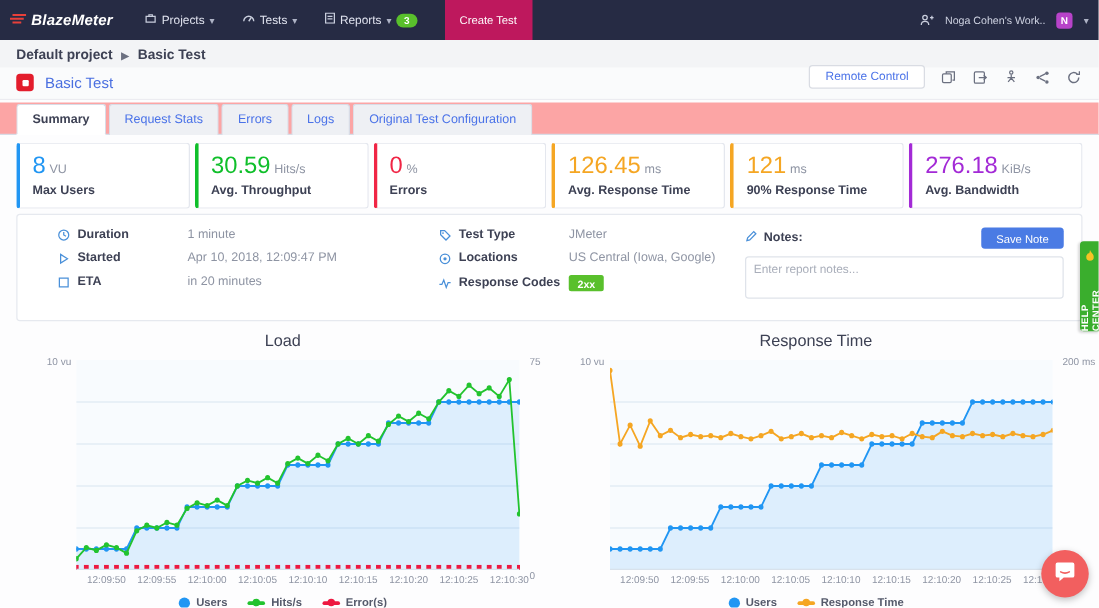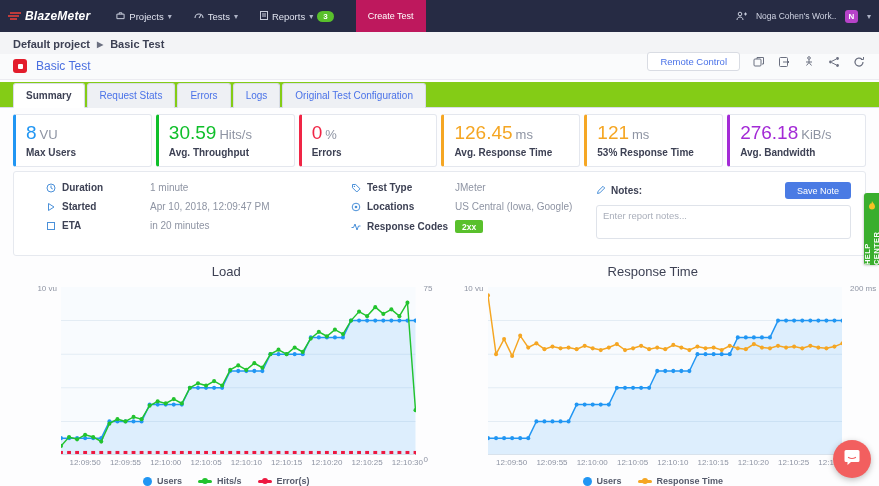--- a/index.html
+++ b/index.html
@@ -25,30 +25,30 @@
   .crumb-sep { font-size:8px; color:#6b7080; }
   .title-row { display:flex; align-items:center; gap:9px; padding:5px 0 6px 13px; background:#fafbfc; }
   .stop-btn { width:14px; height:14px; background:#e31d2c; border-radius:3px; display:flex; align-items:center; justify-content:center; cursor:pointer; }
   .stop-btn .inner { width:5px; height:5px; background:#fff; border-radius:1px; }
   .test-title { color:#4a6fe0; font-size:12px; }
   .header-actions { position:absolute; top:20px; right:14px; display:flex; align-items:center; gap:13px; }
   .remote-btn { background:#fff; border:1px solid #d9dce3; color:#4a72e8; font-size:9.5px; padding:3px 12px; border-radius:3px; cursor:pointer; font-family:inherit; }
   .act-icon { color:#6b7080; cursor:pointer; display:flex; }
 
   
-  .tabs { display:flex; padding:0 0 0 13px; margin-top:2px; border-bottom:1px solid #d8dce6; background:#84cc16; }
+  .tabs { display:flex; padding:0 0 0 13px; margin-top:2px; border-bottom:1px solid #d8dce6; background:#fca5a5; }
   .tab { font-size:10px; color:#4a72e8; background:#eef0f4; border:1px solid #d8dce6; border-bottom:none; padding:6px 12px; margin-right:2px; border-radius:3px 3px 0 0; cursor:pointer; position:relative; top:1px; }
   .tab.active { background:#fff; color:#3d4154; font-weight:bold; border-bottom:1px solid #fff; }
 
   
   .content { padding:4px 13px 0 13px; background:#fdfdfe; }
   .kpi-row { display:flex; gap:4px; margin-top:2px; }
   .kpi-card { flex:1; background:#fff; border:1px solid #e4e7ee; border-radius:3px; padding:7px 10px 8px 10px; border-left-width:3px; }
   .kpi-value { font-size:19px; }
-  .kpi-unit { font-size:13px; color:#8e94a3; margin-left:3px; }
+  .kpi-unit { font-size:10px; color:#8e94a3; margin-left:3px; }
   .kpi-label { font-size:10px; color:#3d4154; font-weight:bold; margin-top:3px; }
 
   
   .details-card { display:flex; background:#fff; border:1px solid #e6e9ef; border-radius:3px; margin-top:4px; padding:10px 14px 12px 32px; }
   .detail-col { width:305px; }
   .detail-col.second { width:245px; }
   .detail-row { display:flex; align-items:center; margin-bottom:8px; font-size:10px; }
   .detail-icon { color:#4a90d9; width:16px; display:flex; }
   .detail-label { width:88px; color:#3d4154; font-weight:bold; }
   .detail-value { color:#8e94a3; }
@@ -210,21 +210,21 @@
       <div class="kpi-card" style="border-left-color: rgb(240, 37, 69);">
         <div><span class="kpi-value" style="color: rgb(240, 37, 69);">0</span><span class="kpi-unit">%</span></div>
         <div class="kpi-label">Errors</div>
       </div>
       <div class="kpi-card" style="border-left-color: rgb(245, 166, 35);">
         <div><span class="kpi-value" style="color: rgb(245, 166, 35);">126.45</span><span class="kpi-unit">ms</span></div>
         <div class="kpi-label">Avg. Response Time</div>
       </div>
       <div class="kpi-card" style="border-left-color: rgb(245, 166, 35);">
         <div><span class="kpi-value" style="color: rgb(245, 166, 35);">121</span><span class="kpi-unit">ms</span></div>
-        <div class="kpi-label">53% Response Time</div>
+        <div class="kpi-label">90% Response Time</div>
       </div>
       <div class="kpi-card" style="border-left-color: rgb(163, 42, 214);">
         <div><span class="kpi-value" style="color: rgb(163, 42, 214);">276.18</span><span class="kpi-unit">KiB/s</span></div>
         <div class="kpi-label">Avg. Bandwidth</div>
       </div>
     </div>
 
     <div class="details-card">
       <div class="detail-col">
         <div class="detail-row">

